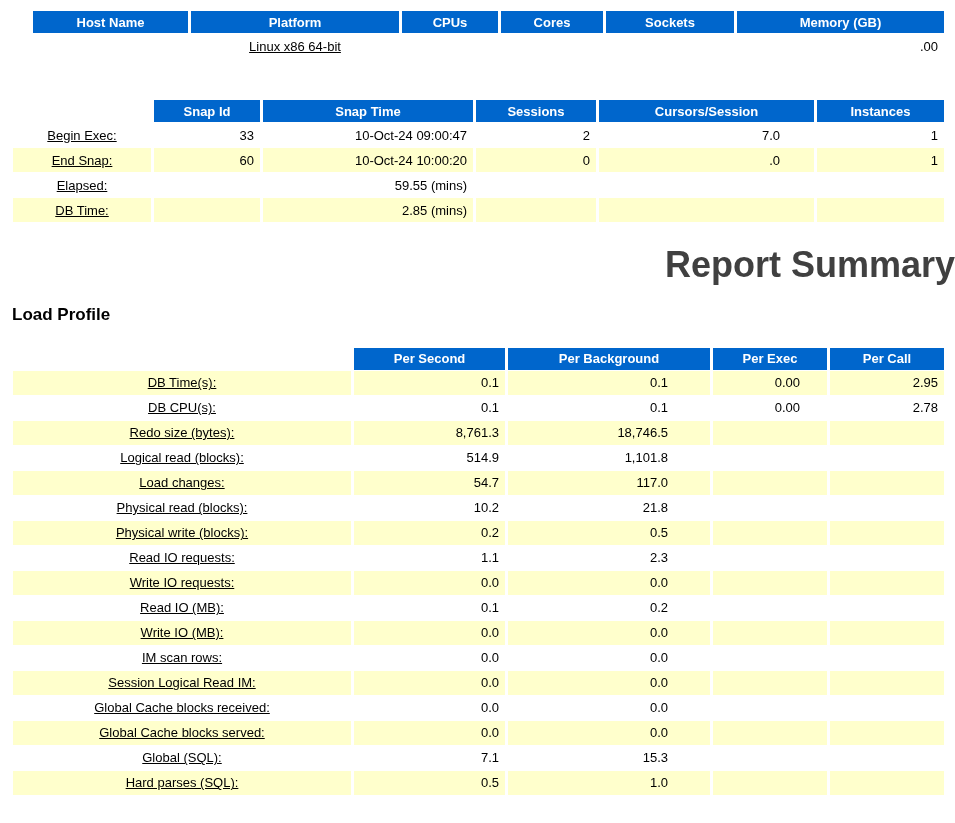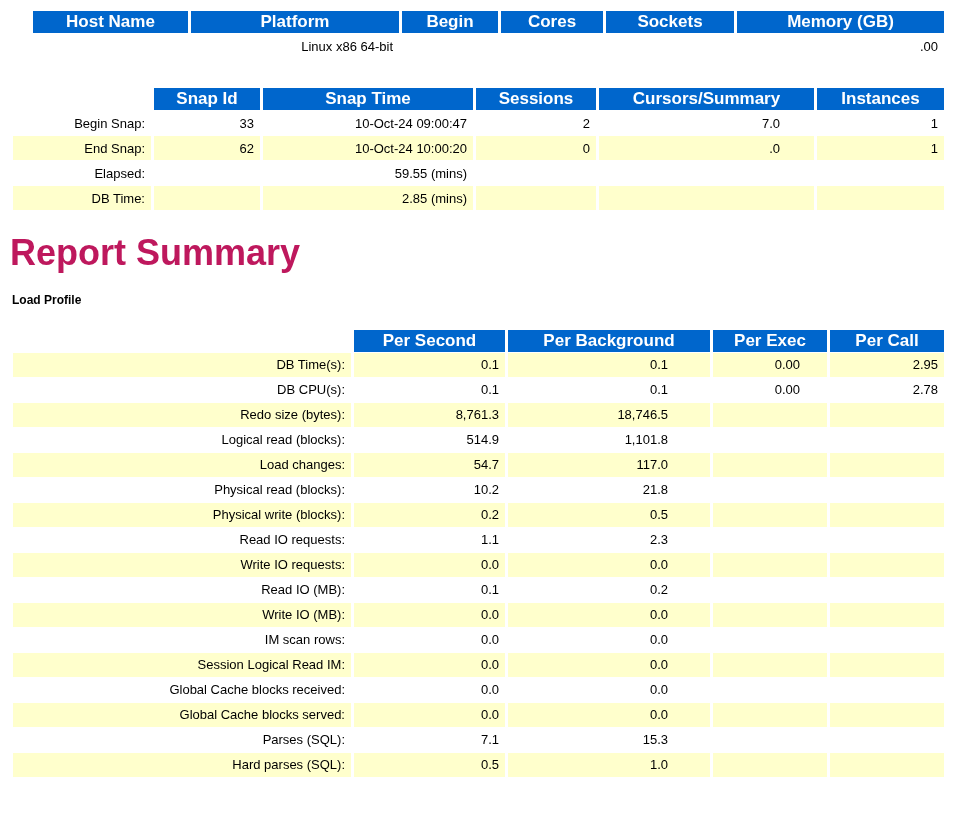--- a/index.html
+++ b/index.html
@@ -14,55 +14,56 @@
   }
   table {
     border-collapse: separate;
     border-spacing: 3px 1px;
     table-layout: fixed;
   }
   th {
     background: #0066CC;
     color: #ffffff;
     font-weight: bold;
-    font-size: 17px;
+    font-size: 13px;
     text-align: center;
     height: 20px;
     padding: 1px 4px;
     white-space: nowrap;
     overflow: hidden;
   }
   th.blank { background: transparent; }
   td {
     height: 22px;
     padding: 1px 6px;
     white-space: nowrap;
     overflow: hidden;
     vertical-align: middle;
   }
   .host-table { margin: 10px 0 0 30px; width: 917px; }
-  .snap-table { margin: 28px 0 0 10px; width: 937px; }
+  .snap-table { margin: 40px 0 0 10px; width: 937px; }
   .load-table { margin: 22px 0 0 10px; width: 937px; }
   .snap-table tbody tr:nth-of-type(even) { background: #FFFFCC; }
   .load-table tbody tr:nth-of-type(odd)  { background: #FFFFCC; }
-  .al { text-align: right; }
+  .al { text-align: center; text-decoration: underline; }
   .ac { text-align: right; }
   .ar { text-align: right; }
   .pr-cur   { padding-right: 34px; }
   .pr-trans { padding-right: 42px; }
   .pr-exec  { padding-right: 27px; }
   h1 {
     font-size: 36px;
     font-weight: bold;
-    color: #be185d;
+    color: #404040;
     margin: 22px 0 8px 10px;
     line-height: 1.1;
+    text-align: right;
   }
   h2 {
-    font-size: 12px;
+    font-size: 17px;
     font-weight: bold;
     color: #000000;
     margin: 20px 0 0 12px;
     line-height: 1.2;
   }
 </style>
 </head>
 <body>
 
 <table class="host-table">
@@ -71,21 +72,21 @@
       <col style="width:208px">
       <col style="width:96px">
     <col style="width:102px">
       <col style="width:128px">
       <col style="width:207px">
   </colgroup>
   <thead>
     <tr>
       <th>Host Name</th>
       <th>Platform</th>
-      <th>Begin</th>
+      <th>CPUs</th>
       <th>Cores</th>
       <th>Sockets</th>
       <th>Memory (GB)</th>
     </tr>
   </thead>
   <tbody>
     <tr>
       <td class="al"></td>
       <td class="al">Linux x86 64-bit</td>
       <td class="ar"></td>
@@ -104,38 +105,38 @@
     <col style="width:120px">
       <col style="width:215px">
       <col style="width:127px">
   </colgroup>
   <thead>
     <tr>
       <th class="blank"></th>
       <th>Snap Id</th>
       <th>Snap Time</th>
       <th>Sessions</th>
-      <th>Cursors/Summary</th>
+      <th>Cursors/Session</th>
       <th>Instances</th>
     </tr>
   </thead>
   <tbody>
 
       <tr>
-        <td class="al">Begin Snap:</td>
+        <td class="al">Begin Exec:</td>
         <td class="ar">33</td>
         <td class="ac">10-Oct-24 09:00:47</td>
         <td class="ar">2</td>
         <td class="ar pr-cur">7.0</td>
         <td class="ar">1</td>
       </tr>
 
       <tr>
         <td class="al">End Snap:</td>
-        <td class="ar">62</td>
+        <td class="ar">60</td>
         <td class="ac">10-Oct-24 10:00:20</td>
         <td class="ar">0</td>
         <td class="ar pr-cur">.0</td>
         <td class="ar">1</td>
       </tr>
 
       <tr>
         <td class="al">Elapsed:</td>
         <td class="ar"></td>
         <td class="ac">59.55 (mins)</td>
@@ -293,21 +294,21 @@
       <tr>
         <td class="al">Global Cache blocks served:</td>
         <td class="ar">0.0</td>
         <td class="ar pr-trans">0.0</td>
         <td class="ar pr-exec"></td>
         <td class="ar"></td>
       </tr>
 
 
       <tr>
-        <td class="al">Parses (SQL):</td>
+        <td class="al">Global (SQL):</td>
         <td class="ar">7.1</td>
         <td class="ar pr-trans">15.3</td>
         <td class="ar pr-exec"></td>
         <td class="ar"></td>
       </tr>
 
       <tr>
         <td class="al">Hard parses (SQL):</td>
         <td class="ar">0.5</td>
         <td class="ar pr-trans">1.0</td>

